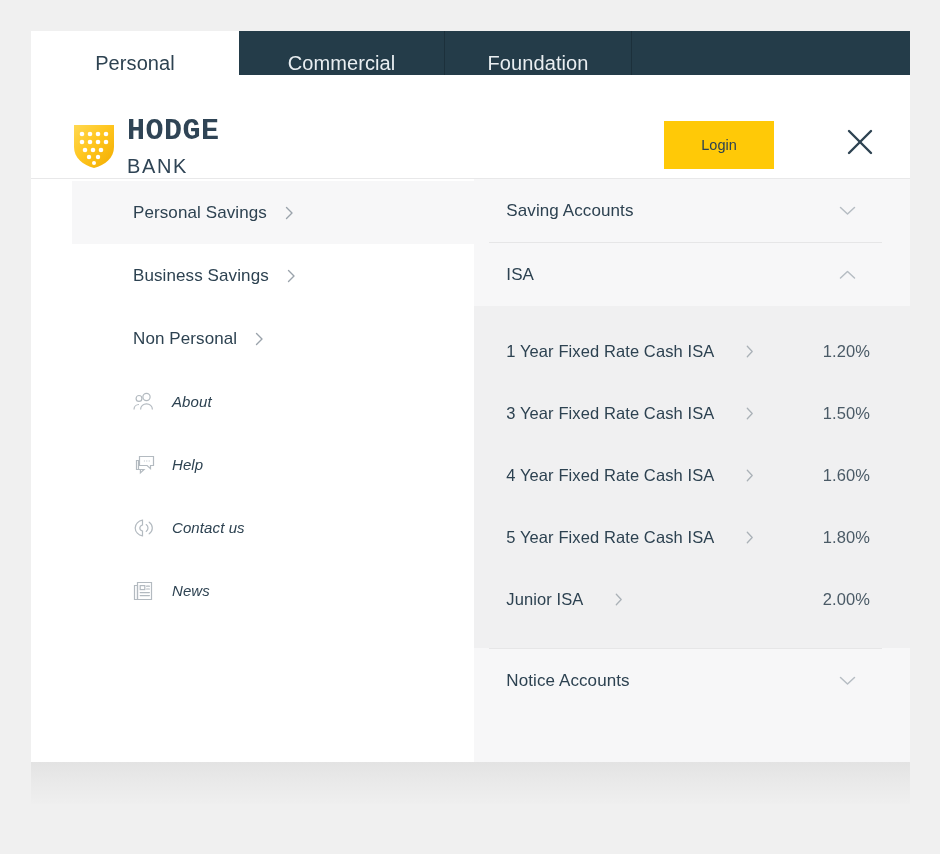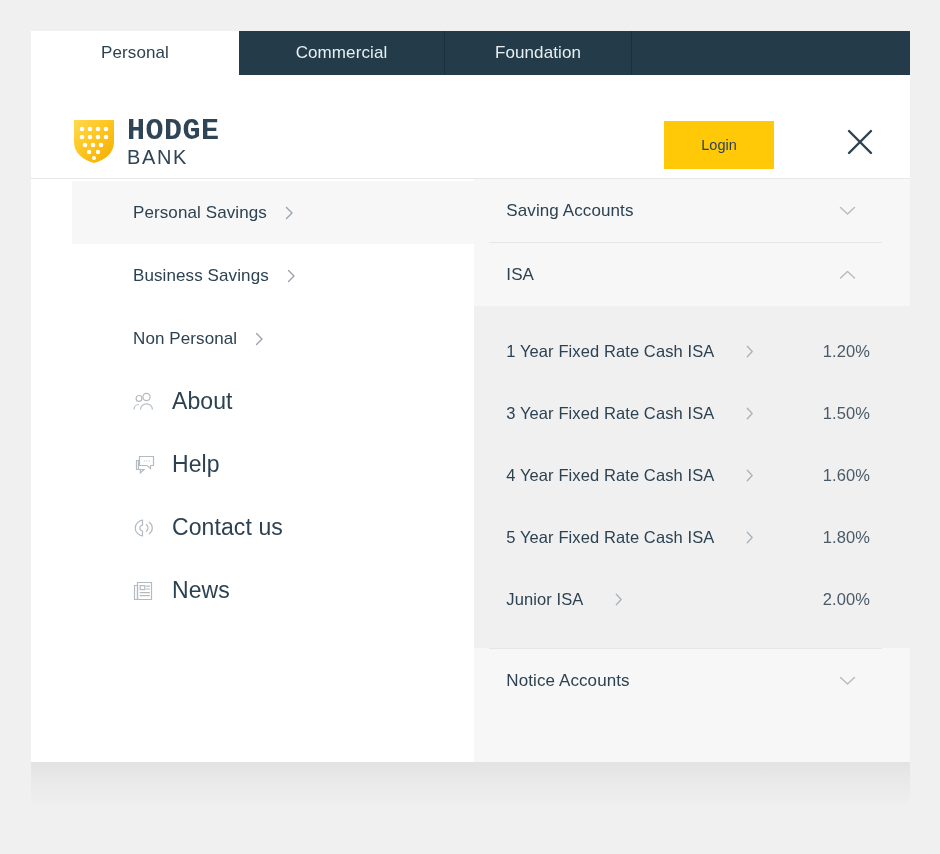--- a/index.html
+++ b/index.html
@@ -45,24 +45,24 @@
     left: 0;
     top: 0;
     width: 879px;
     height: 44px;
     background: #243c49;
     display: flex;
   }
   .tab {
     height: 44px;
     display: flex;
-    align-items: center;
+    align-items: flex-end;
     justify-content: center;
     color: #e9eef1;
-    font-size: 17px;
+    font-size: 20px;
     letter-spacing: .1px;
     border-right: 1px solid #1c303b;
     cursor: pointer;
     user-select: none;
   }
   .tab-personal {
     width: 208px;
     background: #ffffff;
     color: #2d4251;
     border-right: none;
@@ -102,21 +102,21 @@
     font-weight: 700;
     letter-spacing: .5px;
     color: #2f4455;
   }
   .wordmark .bank {
     display: block;
     font-size: 20px;
     font-weight: 400;
     letter-spacing: 1.6px;
     color: #2f4455;
-    margin-top: 1px;
+    margin-top: 10px;
   }
 
   .login-btn {
     position: absolute;
     right: 136px;
     top: 46px;
     width: 110px;
     height: 48px;
     background: #ffc907;
     border: none;
@@ -188,21 +188,21 @@
     cursor: pointer;
     user-select: none;
   }
   .icon-slot {
     width: 26px;
     display: flex;
     align-items: center;
     justify-content: flex-start;
     margin-right: 14px;
   }
-  .icon-row .nav-label { font-size: 23px; }
+  .icon-row .nav-label { font-size: 15px; font-style: italic; }
 
   
   .panel {
     width: 457px;
     height: 583px;
     background: #f7f7f8;
     position: relative;
   }
 
   .acc-head {

